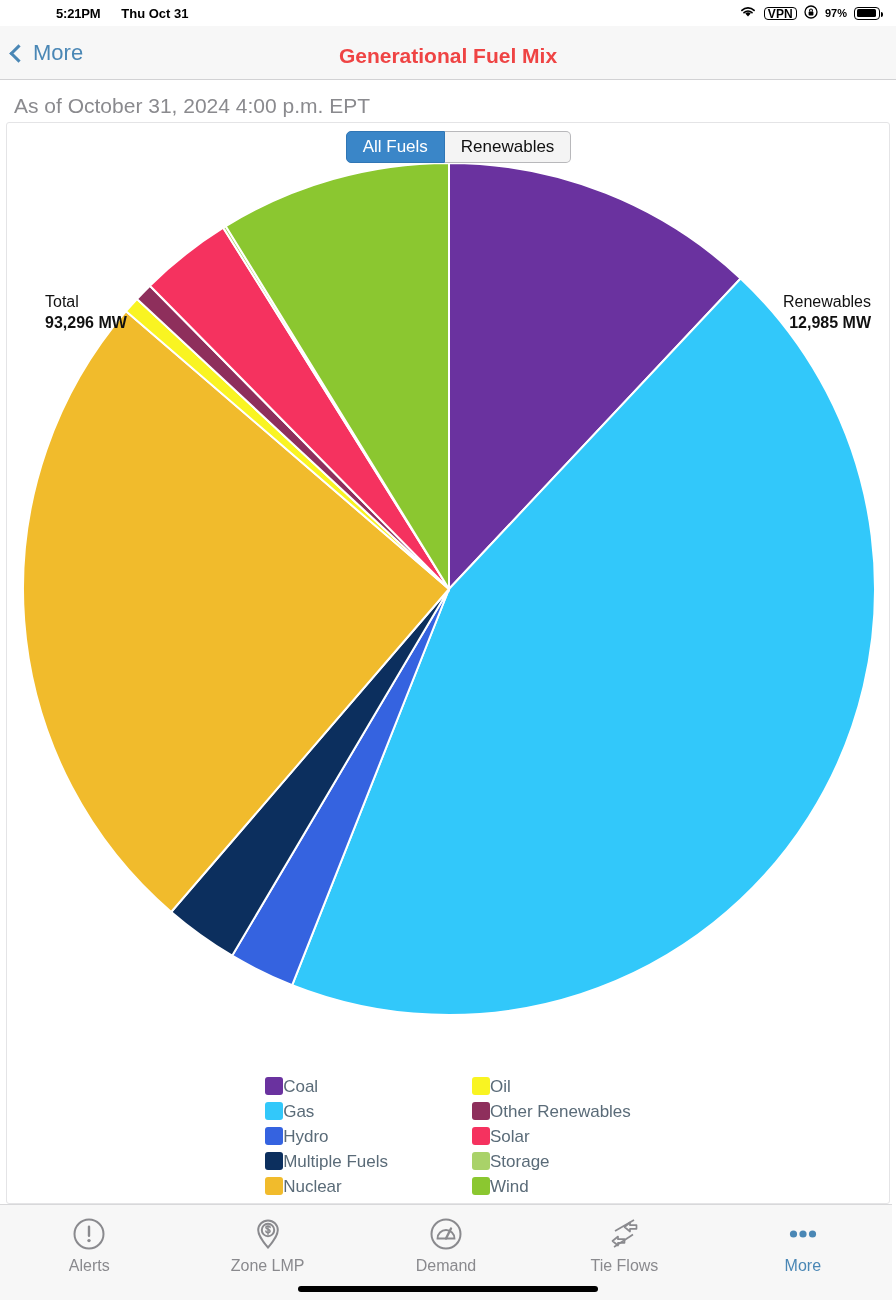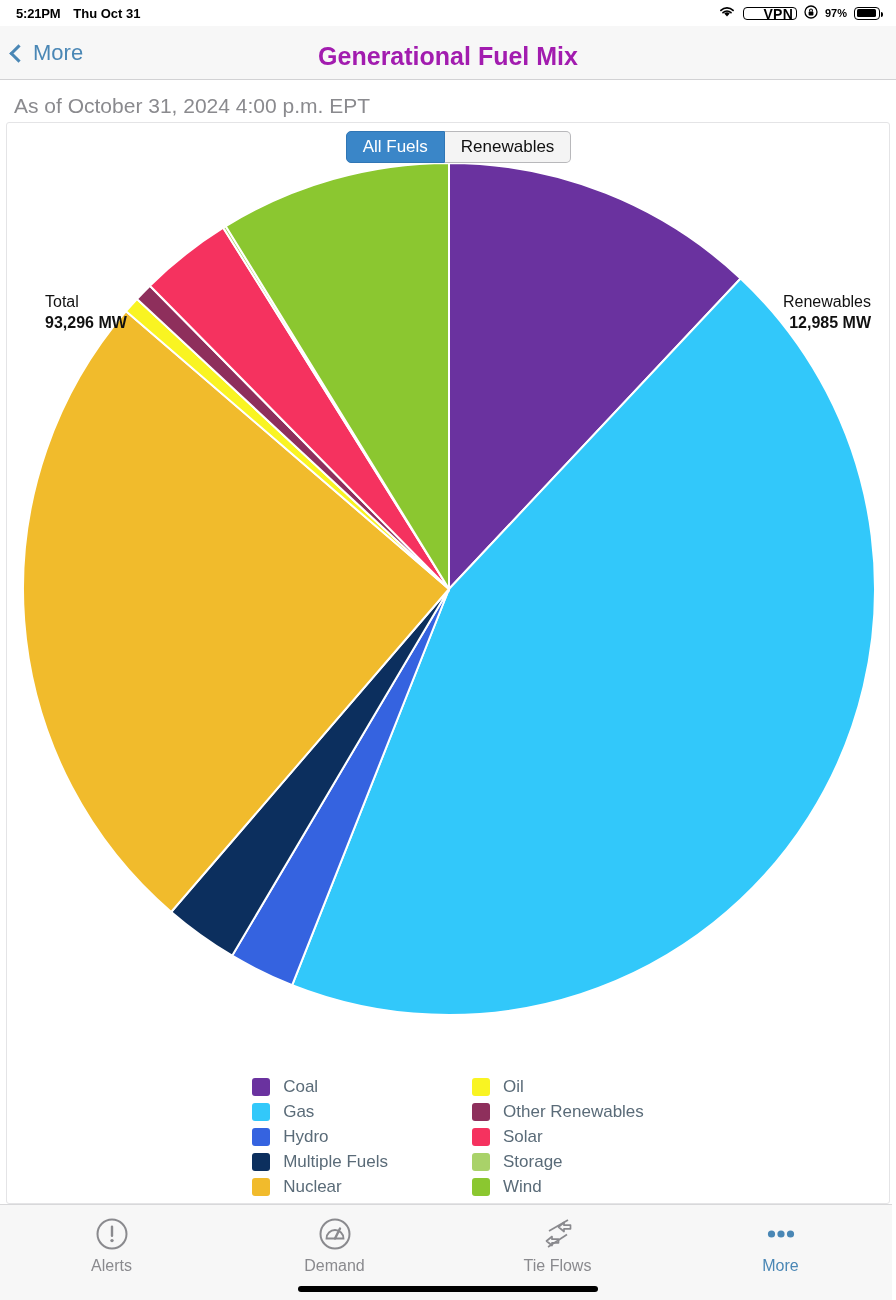--- a/index.html
+++ b/index.html
@@ -12,27 +12,27 @@
   body { position: relative; }
 
   
   .statusbar {
     height: 26px;
     background: #ffffff;
     display: flex; align-items: center;
     padding: 0 16px;
     font-size: 13px; font-weight: bold; color: #000;
   }
-  .sb-left { display: flex; align-items: baseline; gap: 13px; }
+  .sb-left { display: flex; align-items: baseline; gap: 21px; margin-left: 40px; }
   .sb-right { margin-left: auto; display: flex; align-items: center; gap: 7px; }
   .sb-time { letter-spacing: -0.2px; }
   .sb-date { font-weight: bold; }
   .vpn-badge {
     border: 1.6px solid #000; border-radius: 4px;
-    font-size: 14px; font-weight: bold; padding: 1px 3px 0 20px;
+    font-size: 12px; font-weight: bold; padding: 1px 3px 0 3px;
     line-height: 10px; letter-spacing: 0.2px;
   }
   .pct { font-size: 11px; font-weight: bold; }
   .batt {
     width: 26px; height: 13px; border: 1.5px solid #000; border-radius: 4px;
     position: relative; padding: 1.5px;
   }
   .batt::after {
     content: ""; position: absolute; right: -3.5px; top: 4px;
     width: 2px; height: 5px; background: #000; border-radius: 0 2px 2px 0;
@@ -50,21 +50,21 @@
     padding-left: 12px; color: #4a87b5; font-size: 22px;
     cursor: pointer;
   }
   .chev {
     width: 13px; height: 13px;
     border-left: 3.4px solid #4a87b5; border-bottom: 3.4px solid #4a87b5;
     transform: rotate(45deg); margin-top: 1px;
   }
   .nav-title {
     position: absolute; left: 0; right: 0; text-align: center;
-    font-size: 25px; font-weight: bold; color: #a21caf;
+    font-size: 21px; font-weight: bold; color: #ef4444;
     pointer-events: none;
     margin-top: 7px;
   }
 
   
   .asof {
     padding: 14px 0 10px 14px;
     font-size: 21px; color: #8a8a8e;
     background: #fff;
   }
@@ -101,21 +101,21 @@
   .sidelabel .v { font-weight: bold; }
   .lbl-total { left: 38px; top: 128px; }
   .lbl-ren   { right: 18px; top: 128px; text-align: right; }
 
   
   .legend {
     position: absolute; left: 0; right: 0; bottom: 6px;
     display: flex; justify-content: center; gap: 84px;
   }
   .legcol { display: flex; flex-direction: column; gap: 5px; }
-  .legitem { display: flex; align-items: center; gap: 13px; }
+  .legitem { display: flex; align-items: flex-start; }
   .swatch { width: 18px; height: 18px; border-radius: 3px; flex: none; }
   .legtext { font-size: 17px; color: #5a6b78; }
 
   
   .tabbar {
     position: absolute; left: 0; right: 4px; bottom: 0; height: 96px;
     background: #f7f7f7; border-top: 1px solid #d8d8da;
     display: flex;
   }
   .tab {
@@ -261,20 +261,28 @@
 
   <div class="tab">
     <svg class="ticon" viewBox="0 0 34 34">
       <circle cx="17" cy="17" r="14.5" stroke="#8a8a8e" stroke-width="2" fill="none"></circle>
       <rect x="15.8" y="8.5" width="2.4" height="11.5" rx="1.2" fill="#8a8a8e"></rect>
       <circle cx="17" cy="23.6" r="1.7" fill="#8a8a8e"></circle>
     </svg>
     <span class="tlabel">Alerts</span>
   </div>
 
+  <div class="tab">
+    <svg class="ticon" viewBox="0 0 34 34">
+      <path d="M17 3.5c-5.4 0-9.8 4.3-9.8 9.6 0 6.6 9.8 17.4 9.8 17.4s9.8-10.8 9.8-17.4c0-5.3-4.4-9.6-9.8-9.6z" stroke="#8a8a8e" stroke-width="2" fill="none"></path>
+      <circle cx="17" cy="13" r="6.2" stroke="#8a8a8e" stroke-width="2" fill="none"></circle>
+      <path d="M17 8.7v8.6M19.1 10.6c0-1-.9-1.6-2.1-1.6s-2.1.6-2.1 1.5.9 1.4 2.1 1.7 2.1.8 2.1 1.8-.9 1.6-2.1 1.6-2.1-.6-2.1-1.6" stroke="#8a8a8e" stroke-width="1.5" fill="none" stroke-linecap="round"></path>
+    </svg>
+    <span class="tlabel">Zone LMP</span>
+  </div>
 
   <div class="tab">
     <svg class="ticon" viewBox="0 0 34 34">
       <circle cx="17" cy="17" r="14.5" stroke="#8a8a8e" stroke-width="2" fill="none"></circle>
       <path d="M8.5 21.5a8.5 8.5 0 0 1 17 0z" stroke="#8a8a8e" stroke-width="1.8" fill="none"></path>
       <path d="M17 21.5 22 11.5" stroke="#8a8a8e" stroke-width="2.4" stroke-linecap="round"></path>
     </svg>
     <span class="tlabel">Demand</span>
   </div>
 

